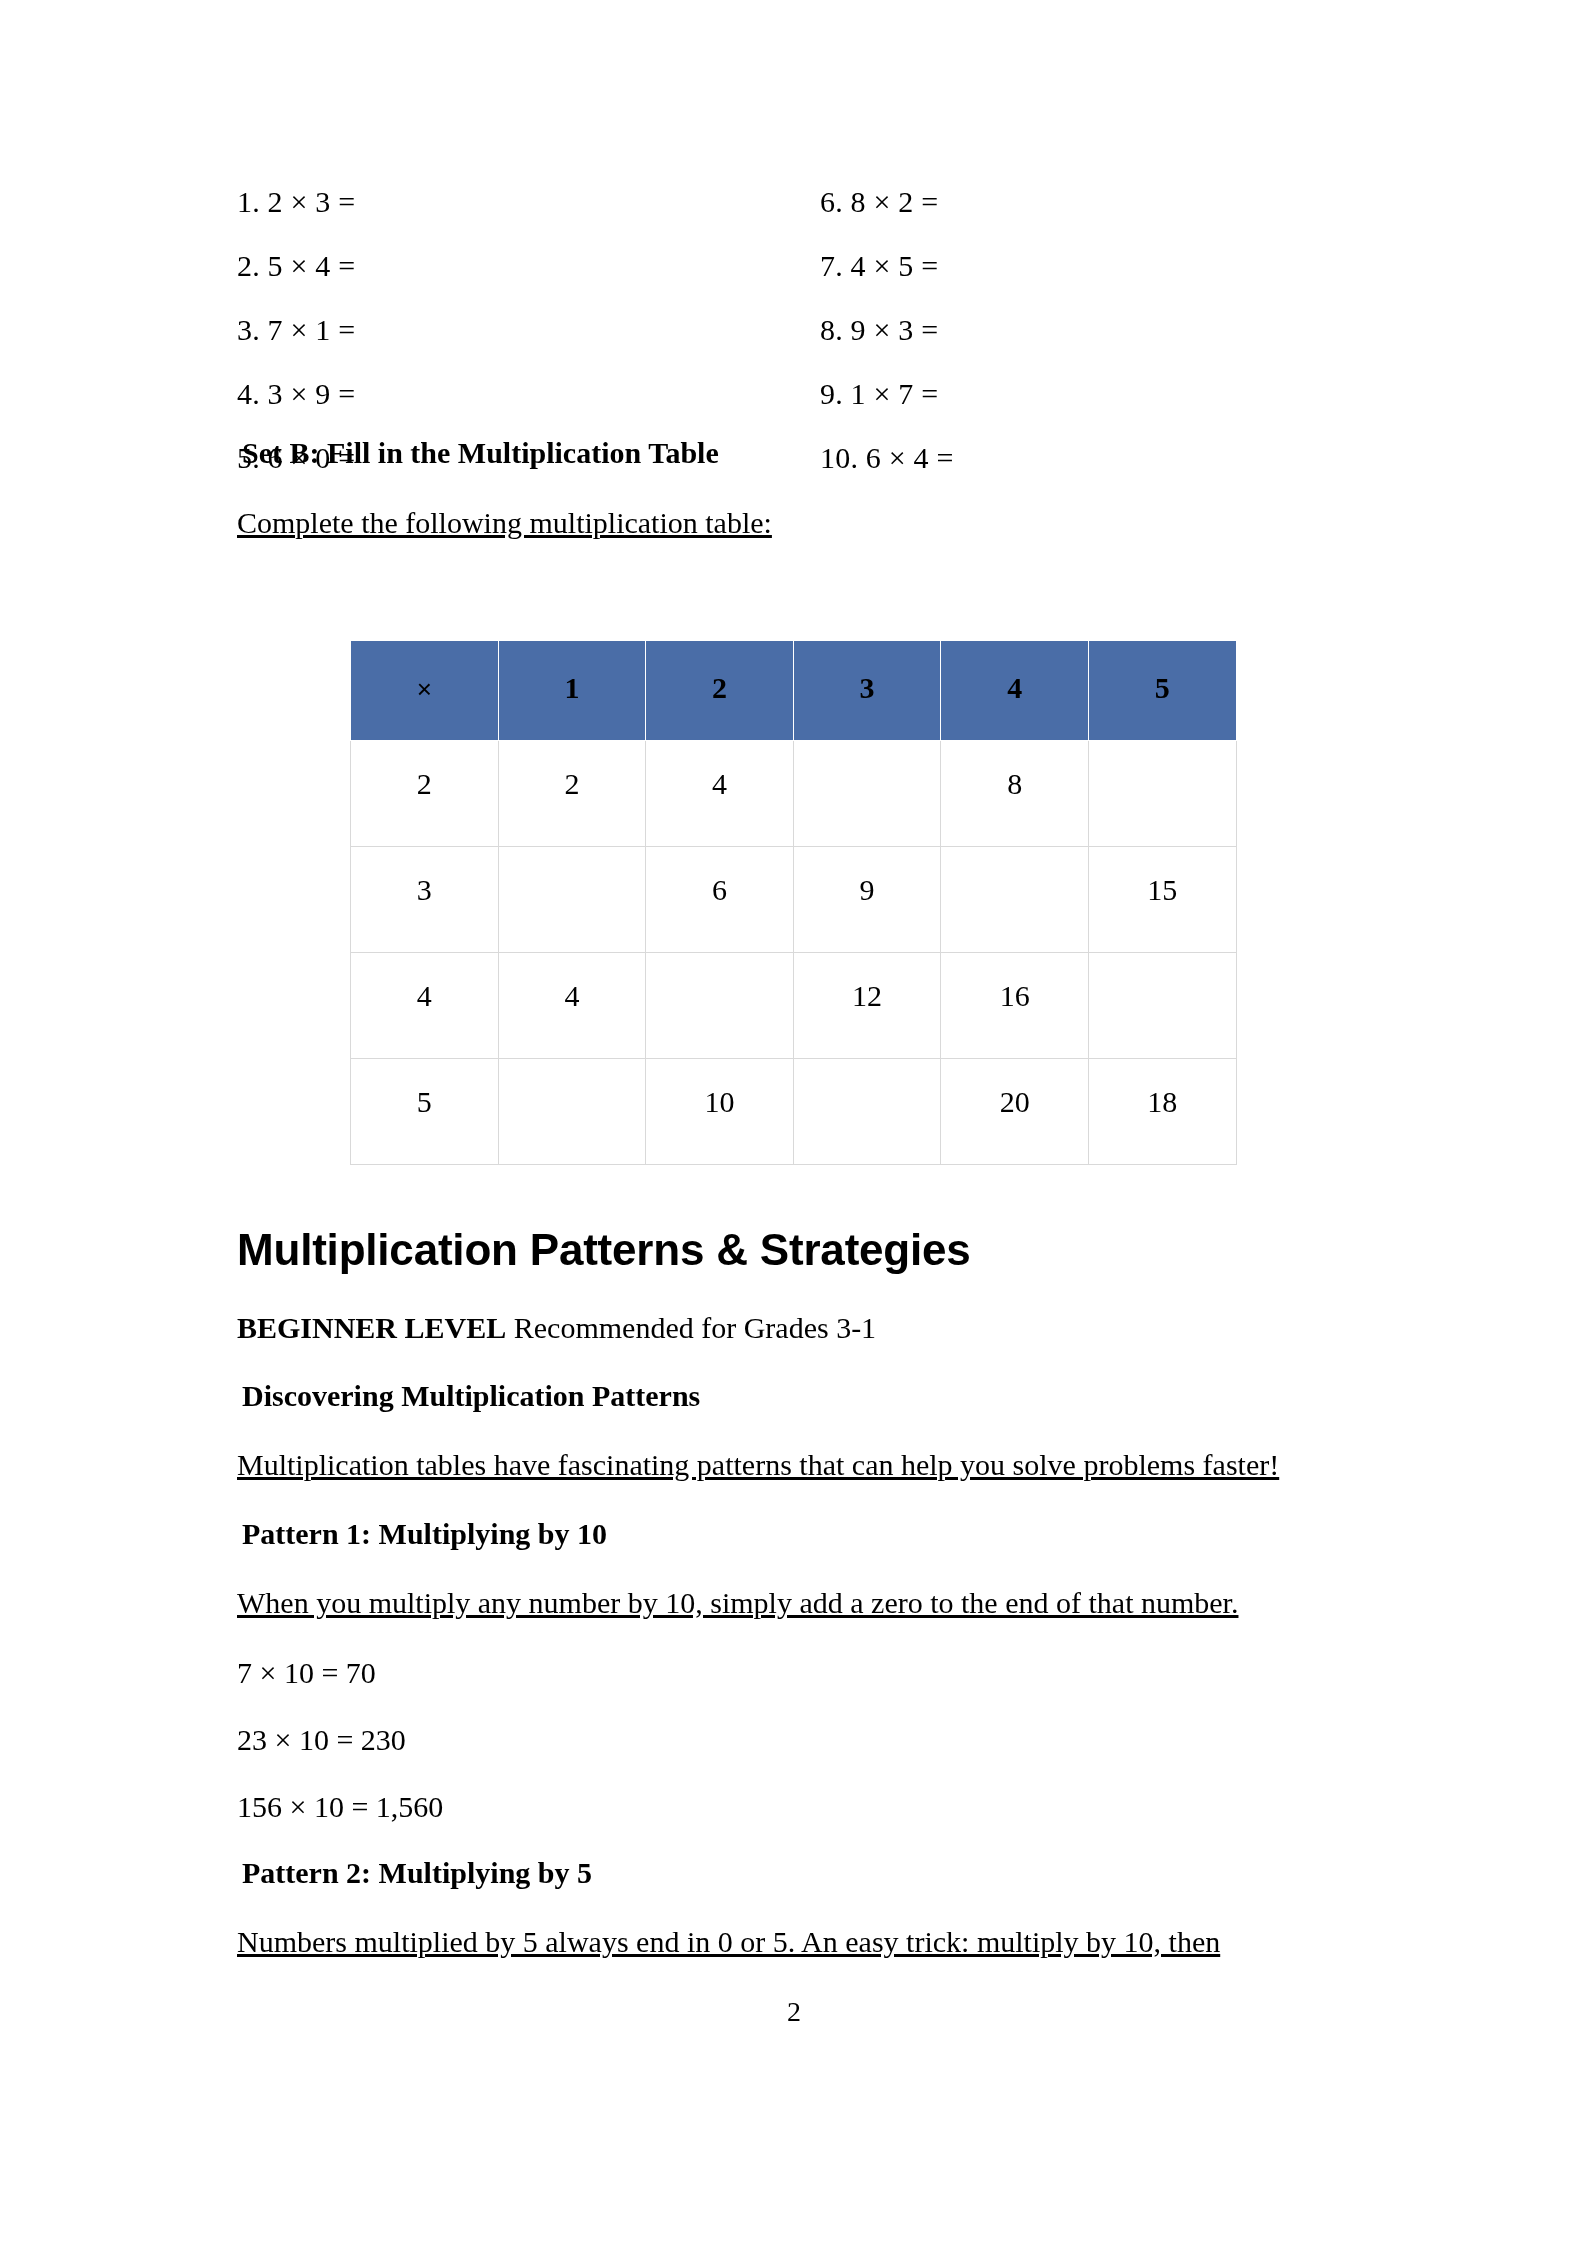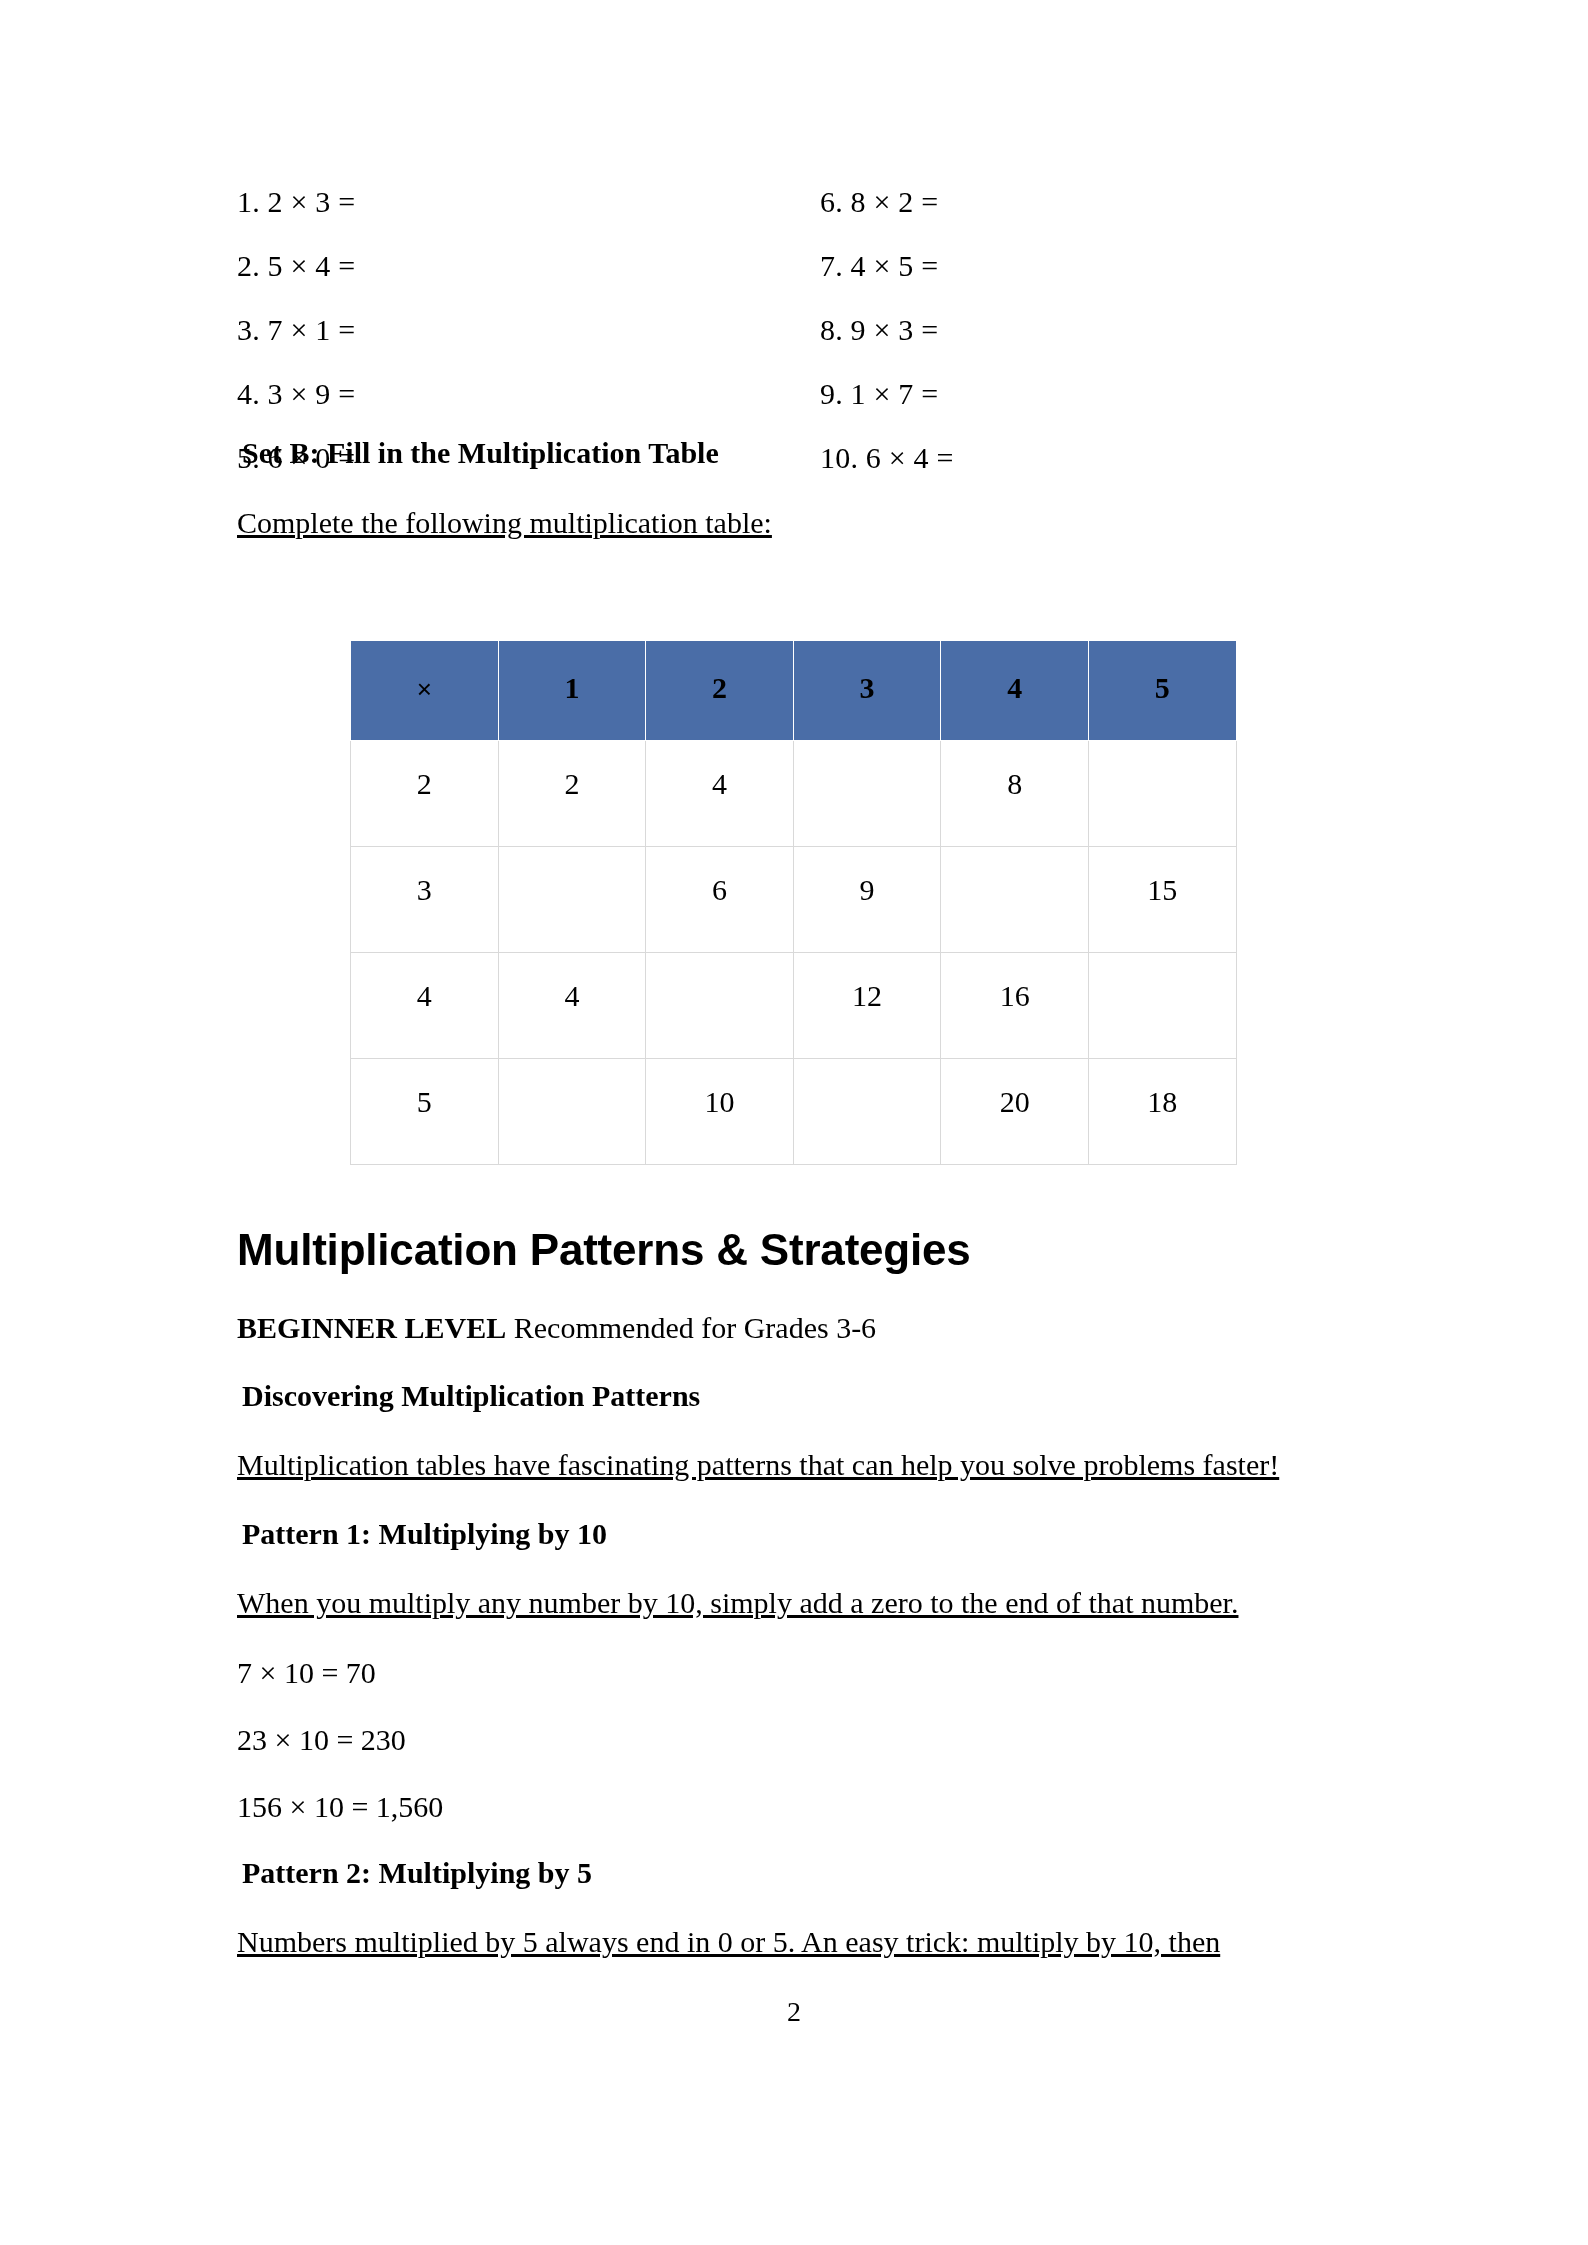--- a/index.html
+++ b/index.html
@@ -221,21 +221,21 @@
           <td>18</td>
         </tr>
       </tbody>
     </table>
   </div>
 
   <div class="content" style="top: 1225px;">
 
     <div class="doc-title">Multiplication Patterns &amp; Strategies</div>
 
-    <div class="level-line"><span class="lvl">BEGINNER LEVEL</span><span> Recommended for Grades 3-6</span></div>
+    <div class="level-line"><span class="lvl">BEGINNER LEVEL</span><span> Recommended for Grades 3-1</span></div>
 
     <div class="sub-heading">Discovering Multiplication Patterns</div>
 
     <div class="body-line">Multiplication tables have fascinating patterns that can help you solve problems faster!</div>
 
     <div class="sub-heading">Pattern 1: Multiplying by 10</div>
 
     <div class="body-line">When you multiply any number by 10, simply add a zero to the end of that number.</div>
 
     <div class="equation">7 × 10 = 70</div>

